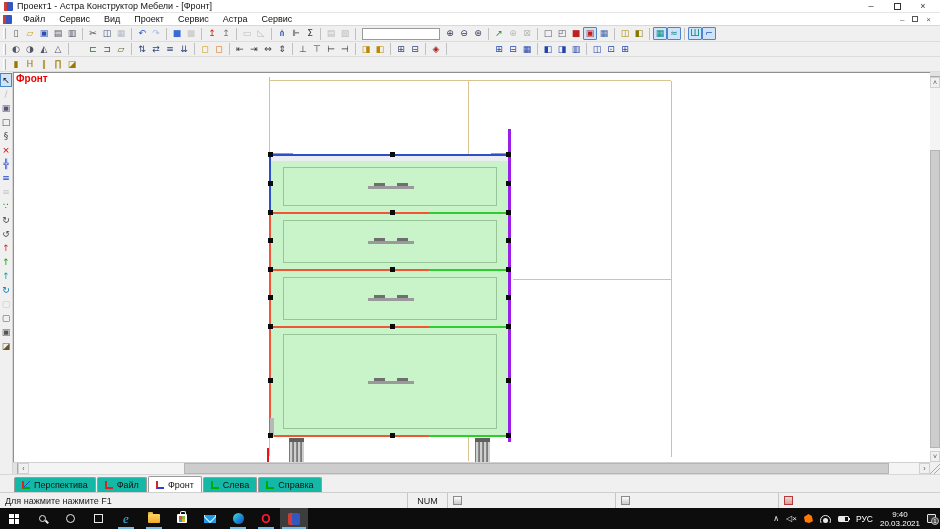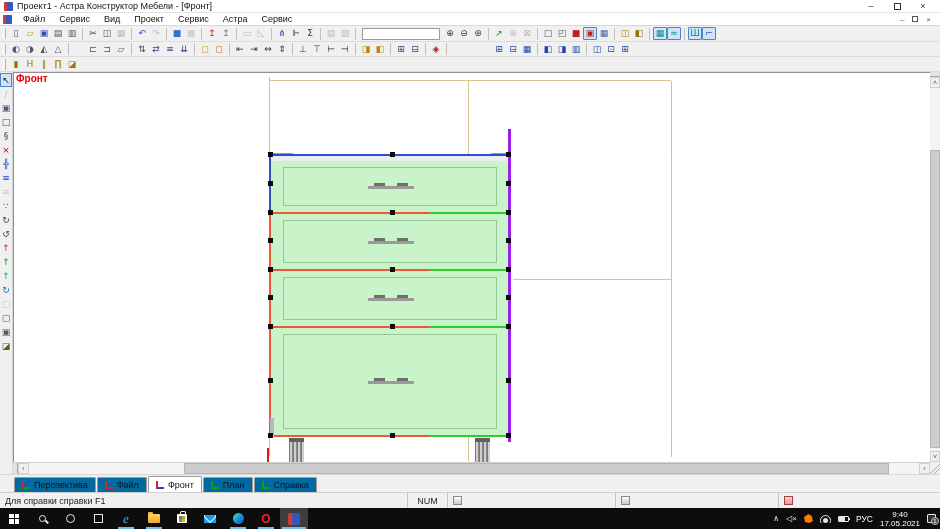--- a/index.html
+++ b/index.html
@@ -56,21 +56,21 @@
   .rightcol { width:10px; display:flex; flex-direction:column; background:#f0f0f0; }
   .vscroll { height:390px; display:flex; flex-direction:column; }
   .vsplit { height:5px; background:#e2e2e2; border-bottom:1px solid #aaa; }
   .vbtn { height:11px; display:flex; align-items:center; justify-content:center; color:#555; font-size:7px; border:1px solid #d0d0d0; background:#f0f0f0; }
   .vtrack { flex:1; background:#f4f4f4; position:relative; }
   .vthumb { position:absolute; left:0; width:100%; top:62px; height:298px; background:#cdcdcd; border:1px solid #b5b5b5; }
   .corner { height:12px; background:#f0f0f0; background-image:linear-gradient(135deg,transparent 50%,#aaa 50%,#aaa 55%,transparent 55%,transparent 70%,#aaa 70%,#aaa 75%,transparent 75%); }
 
   
   .tabbar { height:18px; background:#f0f0f0; display:flex; align-items:flex-end; padding:2px 0 0 14px; border-top:1px solid #d8d8d8; }
-  .vtab { display:flex; align-items:center; height:15px; padding:0 7px; margin-right:1px; background:#0369a1; border:1px solid #9a9a9a; border-bottom:none; border-radius:2px 2px 0 0; font-size:9px; color:#111; }
+  .vtab { display:flex; align-items:center; height:15px; padding:0 7px; margin-right:1px; background:#14b8a6; border:1px solid #9a9a9a; border-bottom:none; border-radius:2px 2px 0 0; font-size:9px; color:#111; }
   .vtab.active { background:#fff; height:16px; }
   .tabicon { width:8px; height:8px; margin-right:4px; border-left:2px solid #d22; border-bottom:2px solid #d22; }
 
   
   .statusbar { height:16px; background:#f0f0f0; border-top:1px solid #cfcfcf; display:flex; align-items:stretch; font-size:9px; color:#222; }
   .spanel { border-right:1px solid #c6c6c6; display:flex; align-items:center; padding:0 5px; }
   .spanel.msg { flex:0 0 408px; }
   .spanel.num { flex:0 0 40px; justify-content:center; }
   .spanel.p3 { flex:0 0 168px; } .spanel.p4 { flex:0 0 163px; } .spanel.p5 { flex:1; border-right:none; }
   .scube { width:9px; height:9px; border:1px solid #8a8a8a; background:linear-gradient(#fdfdfd,#c9c9c9); }
@@ -383,30 +383,30 @@
       <span class="vtab">
         <span class="tabicon" style="border-left-color: rgb(221, 34, 34); border-bottom-color: rgb(221, 34, 34);"></span>
         <span>Файл</span>
       </span>
       <span class="vtab active">
         <span class="tabicon" style="border-left-color: rgb(221, 34, 34); border-bottom-color: rgb(34, 68, 221);"></span>
         <span>Фронт</span>
       </span>
       <span class="vtab">
         <span class="tabicon" style="border-left-color: rgb(0, 170, 0); border-bottom-color: rgb(0, 170, 0);"></span>
-        <span>План</span>
+        <span>Слева</span>
       </span>
       <span class="vtab">
         <span class="tabicon" style="border-left-color: rgb(0, 170, 0); border-bottom-color: rgb(0, 170, 0);"></span>
         <span>Справка</span>
       </span>
     </div>
 
   <div class="statusbar">
-    <span class="spanel msg">Для справки справки F1</span>
+    <span class="spanel msg">Для нажмите нажмите F1</span>
     <span class="spanel num">NUM</span>
     <span class="spanel p3">
         <span class="scube"></span>
       </span>
     <span class="spanel p4">
         <span class="scube"></span>
       </span>
     <span class="spanel p5">
         <span class="scube red"></span>
       </span>
@@ -460,21 +460,21 @@
           <span class="i-avast"></span>
         </span>
       <span class="tray-item">
           <span class="i-wifi"></span>
         </span>
       <span class="tray-item">
           <span class="i-batt"></span>
         </span>
       <span class="tray-item lang">РУС</span>
       <span class="tray-item clock">
-        <span><span>9:40</span><br><span>17.05.2021</span></span>
+        <span><span>9:40</span><br><span>20.03.2021</span></span>
       </span>
       <span class="tray-item">
         <span class="i-ntf">
             <i class="badge">1</i>
           </span>
       </span>
     </div>
   </div>
 
 </div>

